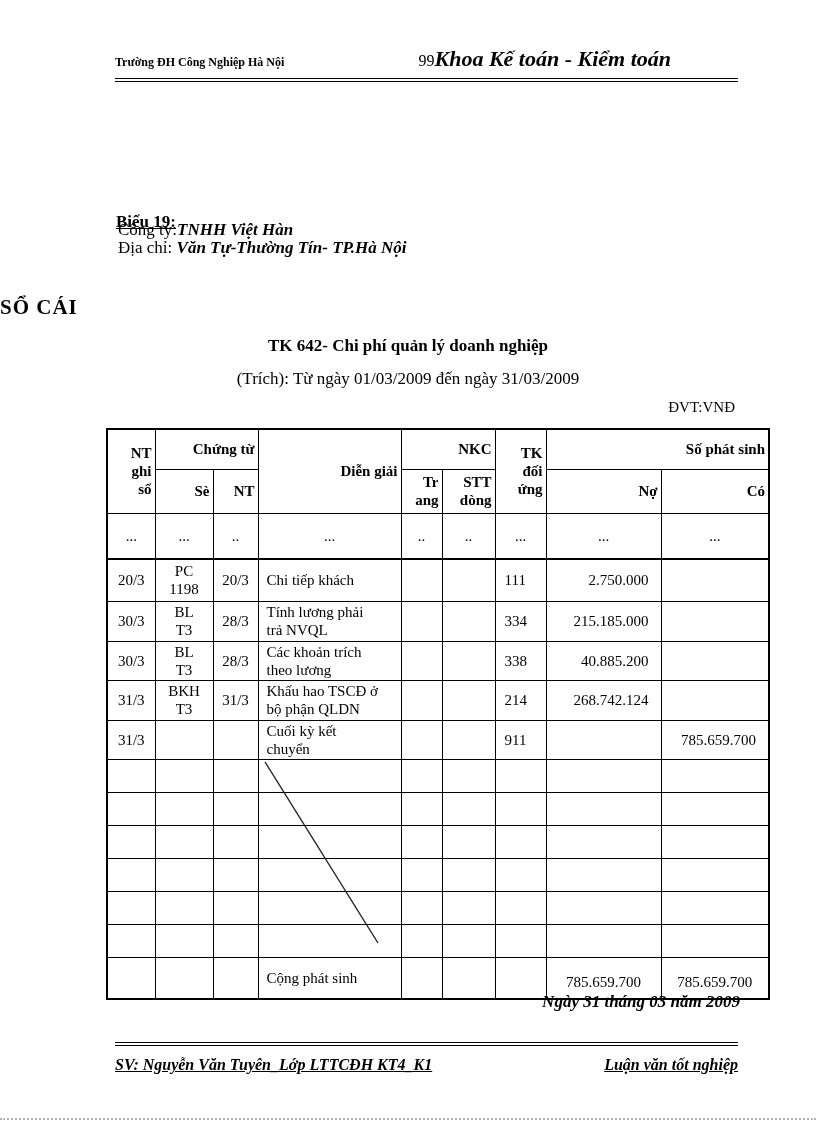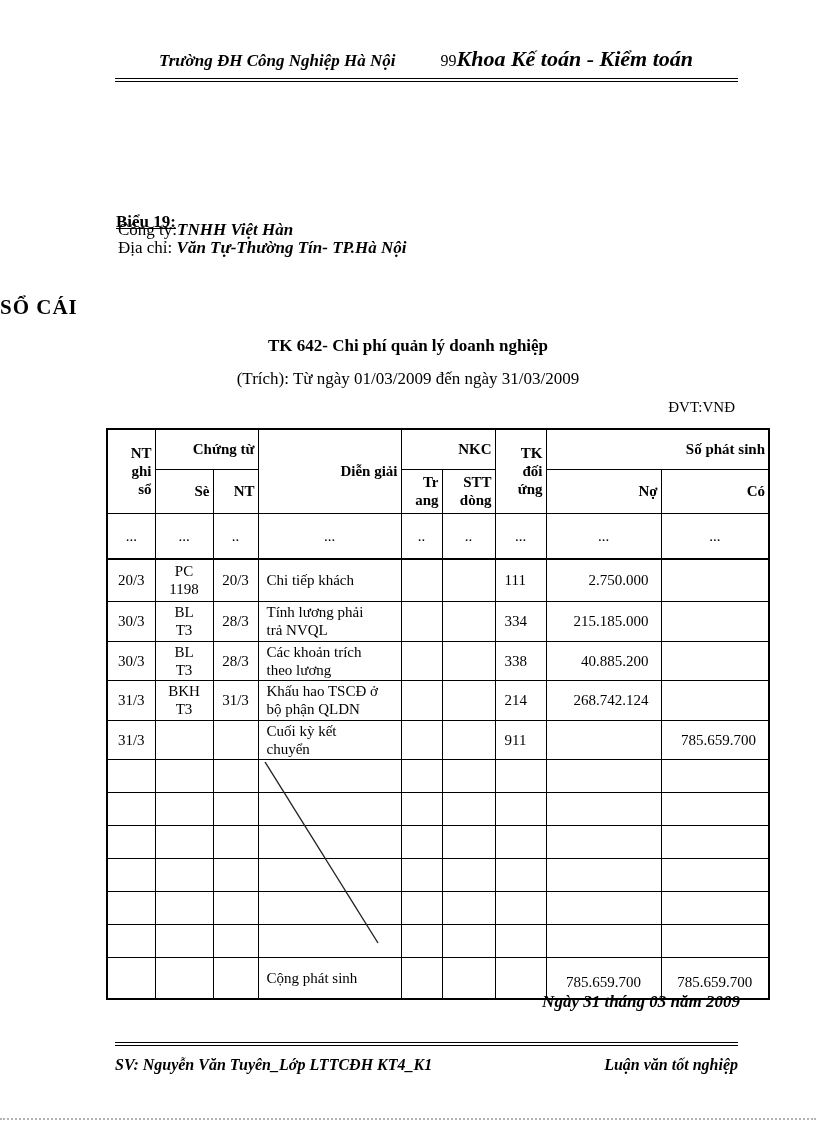--- a/index.html
+++ b/index.html
@@ -12,21 +12,21 @@
     color:#000;
     overflow:hidden;
   }
   
   .top-header{
     position:absolute;left:115px;top:46px;width:623px;
     display:flex;align-items:baseline;
     border-bottom:4px double #000;
     padding-bottom:6px;
   }
-  .top-header .lft{flex:1;text-align:left;font-weight:bold;font-style:italic;font-size:17px;margin-left:44px;}
+  .top-header .lft{flex:1;text-align:left;font-weight:bold;font-size:12px;}
   .top-header .mid{font-size:16px;font-weight:normal;font-style:normal;}
   .top-header .rgt{flex:1;text-align:left;font-weight:bold;font-style:italic;font-size:22px;}
 
   
   .bieu{
     position:absolute;left:116px;top:168px;
     font-size:17px;font-weight:bold;text-decoration:underline;margin-top:44px;
   }
   .info-line{position:absolute;left:118px;font-size:17px;}
   .info-line .val{font-weight:bold;font-style:italic;}
@@ -95,21 +95,21 @@
     position:absolute;right:76px;top:992px;
     font-size:17px;font-weight:bold;font-style:italic;
   }
 
   
   .bottom-footer{
     position:absolute;left:115px;top:1042px;width:623px;
     border-top:4px double #000;
     padding-top:10px;
     display:flex;justify-content:space-between;align-items:baseline;
-    font-size:16px;font-weight:bold;font-style:italic;
+    font-size:16px;font-weight:bold;font-style:italic;text-decoration:underline;
   }
   .dotted-rule{
     position:absolute;left:0;bottom:3px;width:816px;height:0;
     border-top:2px dotted #b3b3b3;
   }
 </style>
 </head>
 <body>
 
 <div class="page">

